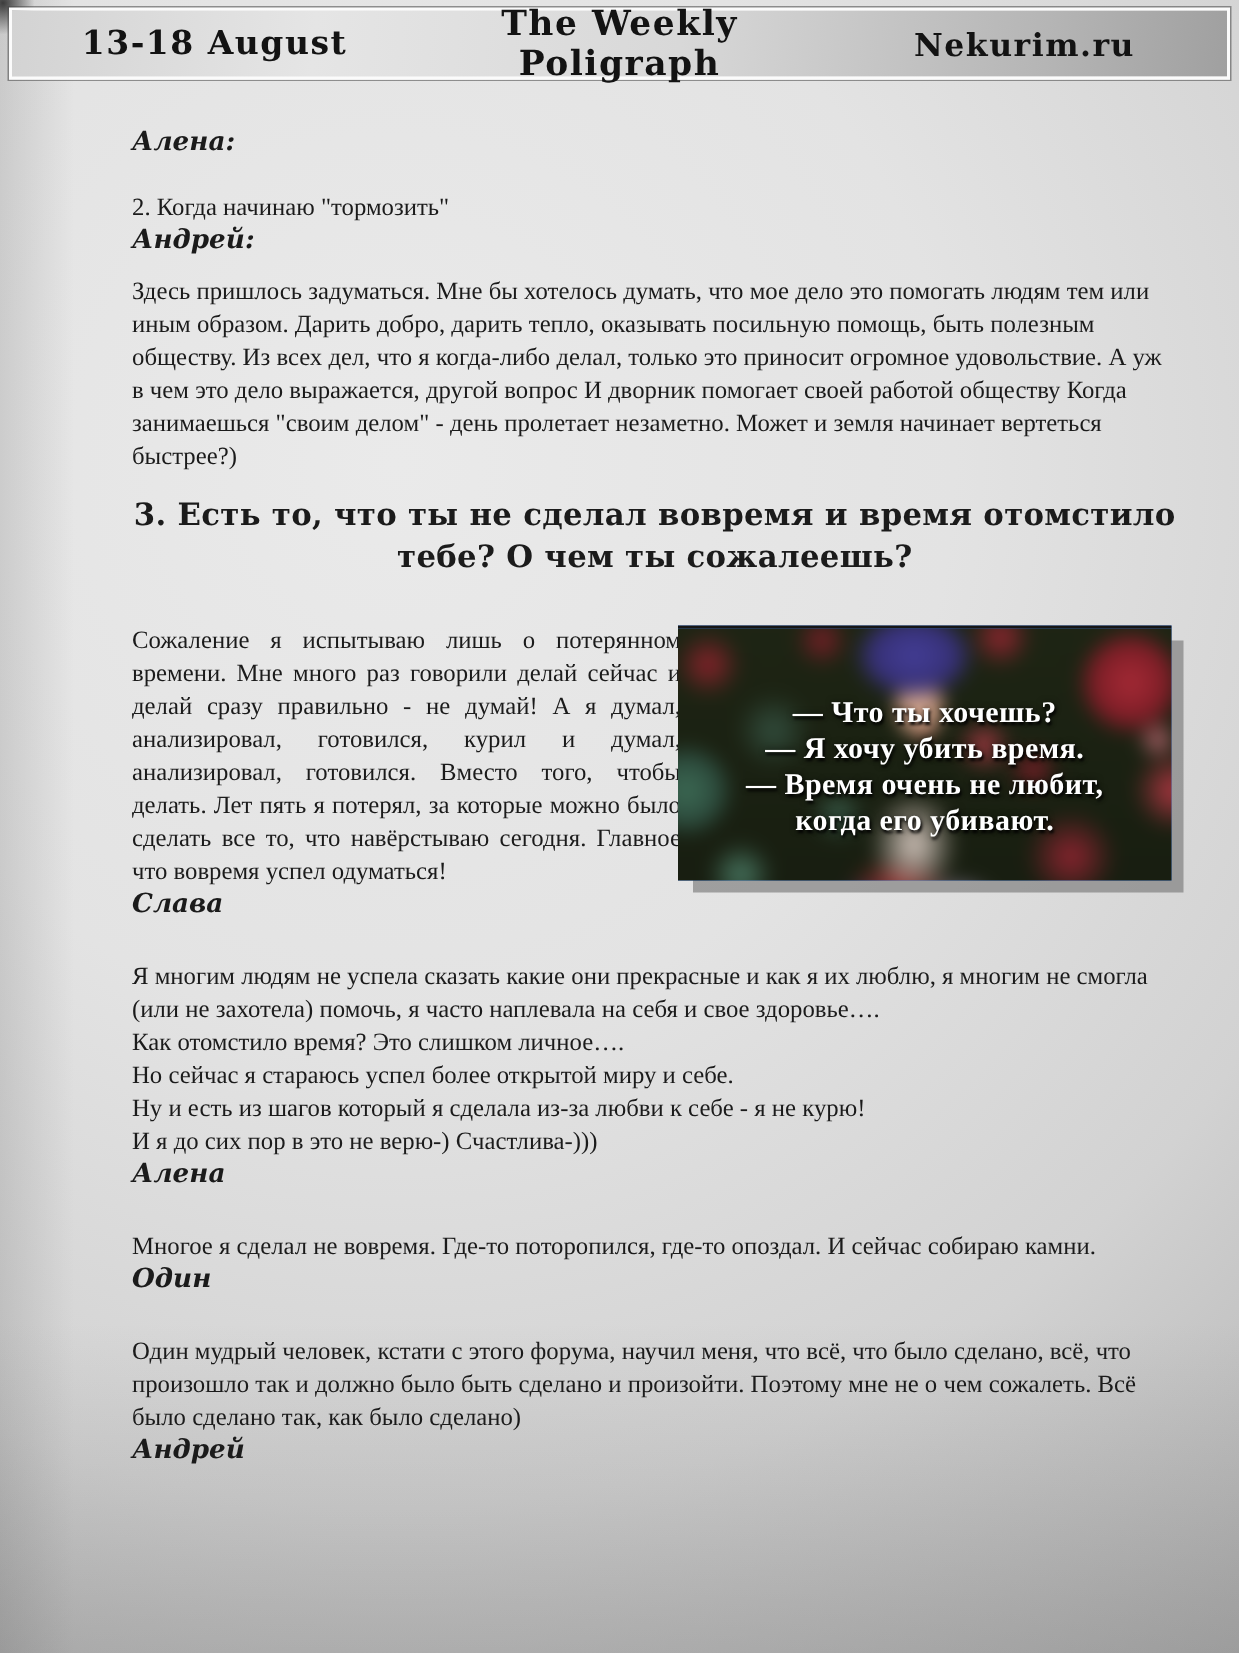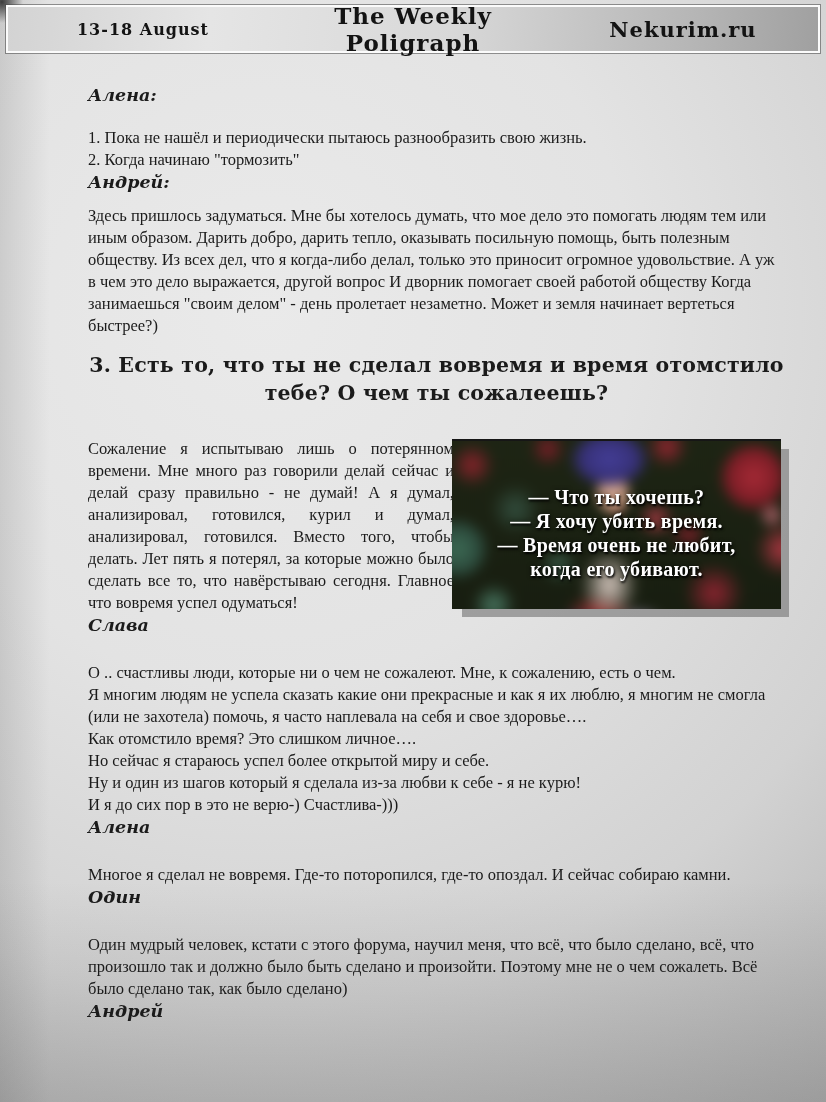--- a/index.html
+++ b/index.html
@@ -20,21 +20,21 @@
   .header {
     position: absolute; top: 5px; left: 6px; right: 6px; height: 44px;
     border: 2px solid #fbfbfb;
     box-shadow: 0 0 0 1px rgba(70,70,70,.55);
     background: linear-gradient(95deg, #d3d3d3 0%, #e5e5e5 25%, #d8d8d8 55%, #b5b5b5 85%, #a0a0a0 100%);
     display: flex; align-items: center;
     font-family: "DejaVu Serif", serif;
     font-weight: bold; color: #131313;
   }
   .header .cell { flex: 1; text-align: center; letter-spacing: 1px; }
-  .h-date  { font-size: 16px; }
+  .h-date  { font-size: 22px; }
   .h-title { font-size: 23px; }
   .h-site  { font-size: 21px; }
 
   
   .content {
     position: absolute; top: 84px; left: 88px; right: 41px;
     font-size: 16.5px; line-height: 22px;
   }
   .name {
     font-family: "DejaVu Serif", serif;
@@ -118,21 +118,20 @@
 
 <div class="header">
   <div class="cell h-date">13-18 August</div>
   <div class="cell h-title">The Weekly Poligraph</div>
   <div class="cell h-site">Nekurim.ru</div>
 </div>
 
 <div class="content">
 
   <p class="name m-b21">Алена:</p>
-  <p class="para m-b21">1. Пока не нашёл и периодически пытаюсь разнообразить свою жизнь.</p>
   <p class="para m-b15">2. Когда начинаю "тормозить"</p>
 
   <p class="name m-b12">Андрей:</p>
   <p class="para">Здесь пришлось задуматься. Мне бы хотелось думать, что мое дело это помогать людям тем или иным образом. Дарить добро, дарить тепло, оказывать посильную помощь, быть полезным обществу. Из всех дел, что я когда-либо делал, только это приносит огромное удовольствие. А уж в чем это дело выражается, другой вопрос  И дворник помогает своей работой обществу  Когда занимаешься "своим делом" - день пролетает незаметно. Может и земля начинает вертеться быстрее?)</p>
 
   <h2 class="question">3. Есть то, что ты не сделал вовремя и время отомстило тебе? О чем ты сожалеешь?</h2>
 
   <div class="two-col">
     <div class="left-col">
       <p class="para">Сожаление я испытываю лишь о потерянном времени. Мне много раз говорили делай сейчас и делай сразу правильно - не думай! А я думал, анализировал, готовился, курил и думал, анализировал, готовился. Вместо того, чтобы делать. Лет пять я потерял, за которые можно было сделать все то, что навёрстываю сегодня. Главное что вовремя успел одуматься!</p>
@@ -143,25 +142,24 @@
       <div class="qi-text">
         <div>— Что ты хочешь?</div>
         <div>— Я хочу убить время.</div>
         <div>— Время очень не любит,</div>
         <div>когда его убивают.</div>
       </div>
     </div>
   </div>
 
   <div class="alena-block">
-    <div class="line">О .. счастливы люди, которые ни о чем не сожалеют. Мне, к сожалению, есть о чем.</div>
     <div class="line">Я многим людям не успела сказать какие они прекрасные и как я их люблю, я многим не смогла (или не захотела) помочь, я часто наплевала на себя и свое здоровье….</div>
     <div class="line">Как отомстило время? Это слишком личное….</div>
     <div class="line">Но сейчас я стараюсь успел более открытой миру и себе.</div>
-    <div class="line">Ну и один из шагов который я сделала из-за любви к себе - я не курю!</div>
+    <div class="line">Ну и есть из шагов который я сделала из-за любви к себе - я не курю!</div>
     <div class="line">И я до сих пор в это не верю-) Счастлива-)))</div>
     <p class="name">Алена</p>
   </div>
 
   <p class="para tail-gap">Многое я сделал не вовремя. Где-то поторопился, где-то опоздал. И сейчас собираю камни.</p>
   <p class="name">Один</p>
 
   <p class="para tail-gap">Один мудрый человек, кстати с этого форума, научил меня, что всё, что было сделано, всё, что произошло так и должно было быть сделано и произойти. Поэтому мне не о чем сожалеть. Всё было сделано так, как было сделано)</p>
   <p class="name">Андрей</p>
 

